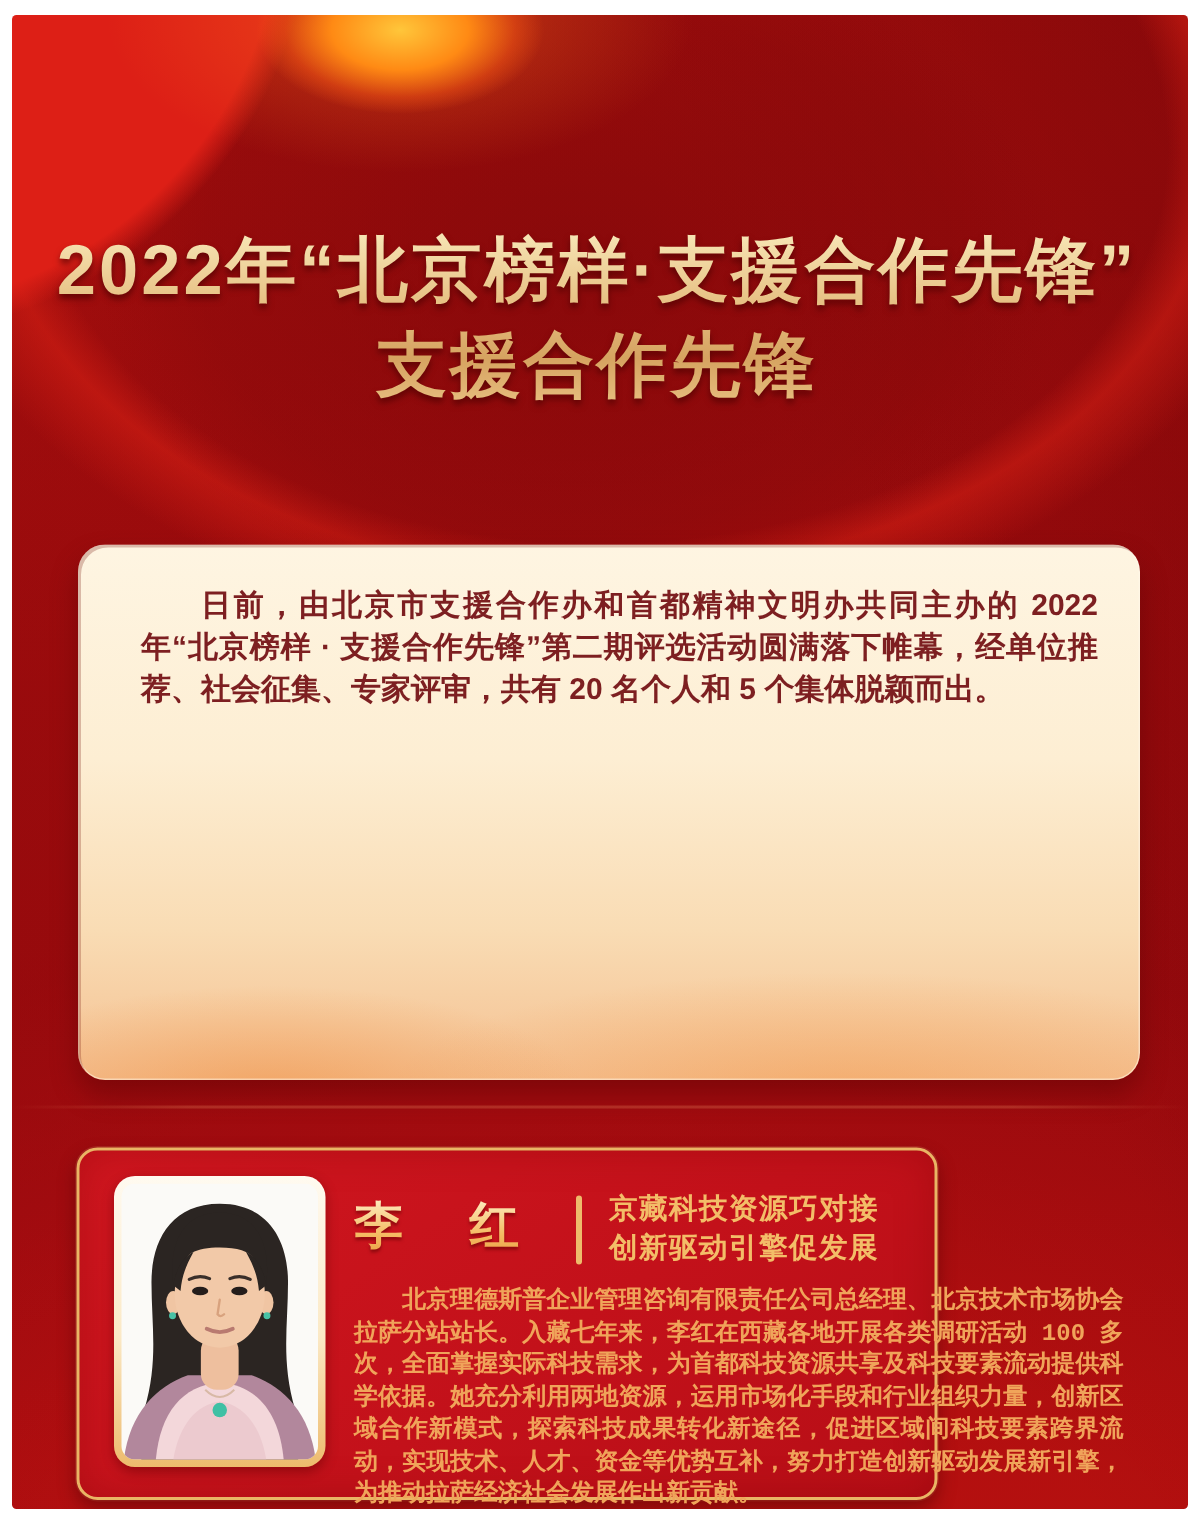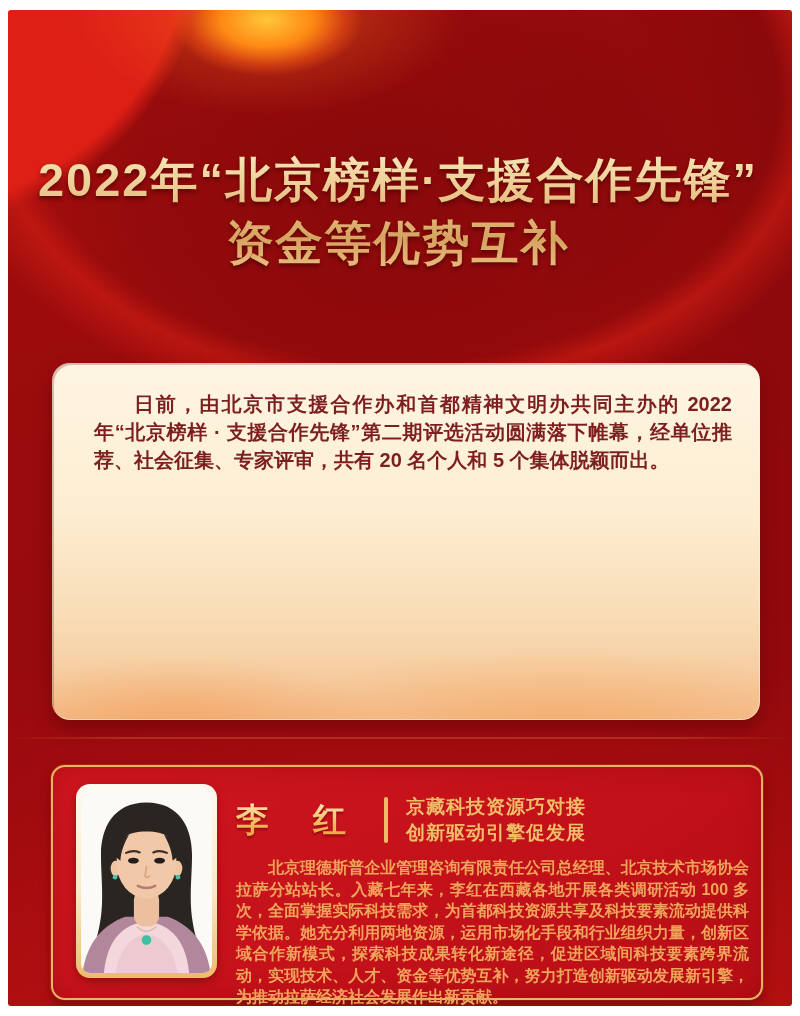--- a/index.html
+++ b/index.html
@@ -43,24 +43,25 @@
       linear-gradient(180deg,#fef5e2 0%, #fdeeD3 40%, #f9dcB4 72%, #f4c091 100%);
     box-shadow: inset 2px 2px 0 rgba(125,32,22,.28), inset 0 0 0 1px rgba(255,250,235,.5), 0 10px 18px rgba(80,0,0,.40);
   }
   .announce-card p {
     color:#7d1f21; font-size:20px; font-weight:700; line-height:28px;
     text-align:justify; text-indent:2em; margin-bottom:8px;
   }
 
   
   .profile-card {
-    position:absolute; left:43px; top:755px; width:712px; height:235px;
+    position:absolute; left:43px; top:755px; width:574px; height:235px;
     border-radius:14px; border:2px solid #e9b565;
     background:linear-gradient(145deg,#d0161f 0%, #c3111a 55%, #b70e16 100%);
     box-shadow: inset 0 0 26px rgba(120,0,0,.30), 0 6px 12px rgba(70,0,0,.45), 0 0 0 1px rgba(255,220,150,.14);
+    font-family: Liberation Mono, monospace;
   }
   .photo-frame {
     position:absolute; left:23px; top:17px; width:141px; height:194px;
     padding:5px; border-radius:14px;
     background:linear-gradient(180deg,#fffaf0 0%, #fbe9c6 55%, #edbb6d 100%);
     box-shadow:0 3px 8px rgba(90,0,0,.45);
   }
   .photo-frame svg { display:block; width:100%; height:100%; border-radius:9px; }
 
   .profile-right { position:absolute; left:183px; top:28px; width:516px; }
@@ -81,21 +82,21 @@
 </style>
 </head>
 <body>
 
 <div class="page">
   <div class="poster">
     <div class="seam"></div>
 
     <div class="title">
       <div>2022年“北京榜样·支援合作先锋”</div>
-      <div>资金等优势互补</div>
+      <div>支援合作先锋</div>
     </div>
 
     <div class="announce-card">
       <p>日前，由北京市支援合作办和首都精神文明办共同主办的 2022 年“北京榜样 · 支援合作先锋”第二期评选活动圆满落下帷幕，经单位推荐、社会征集、专家评审，共有 20 名个人和 5 个集体脱颖而出。</p>
     </div>
 
     <div class="profile-card">
 
       <div class="photo-frame">
         <svg viewBox="0 0 140 190" preserveAspectRatio="xMidYMid slice" xmlns="http://www.w3.org/2000/svg">

